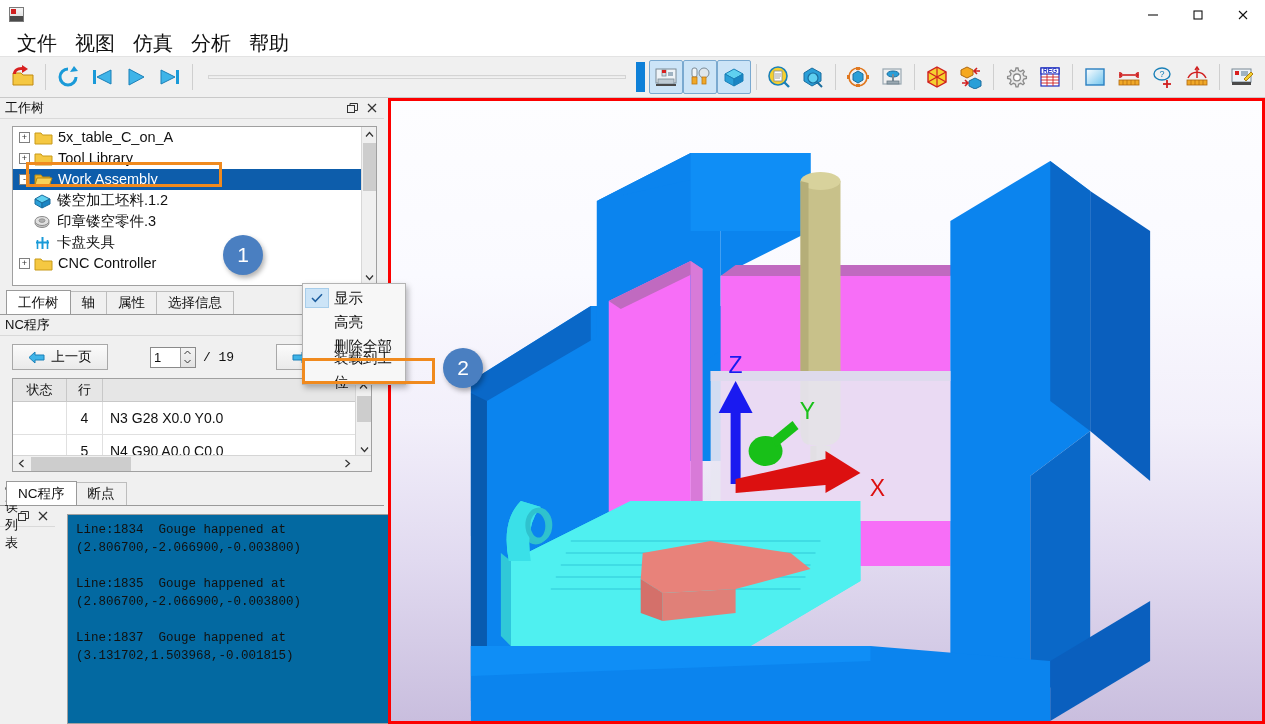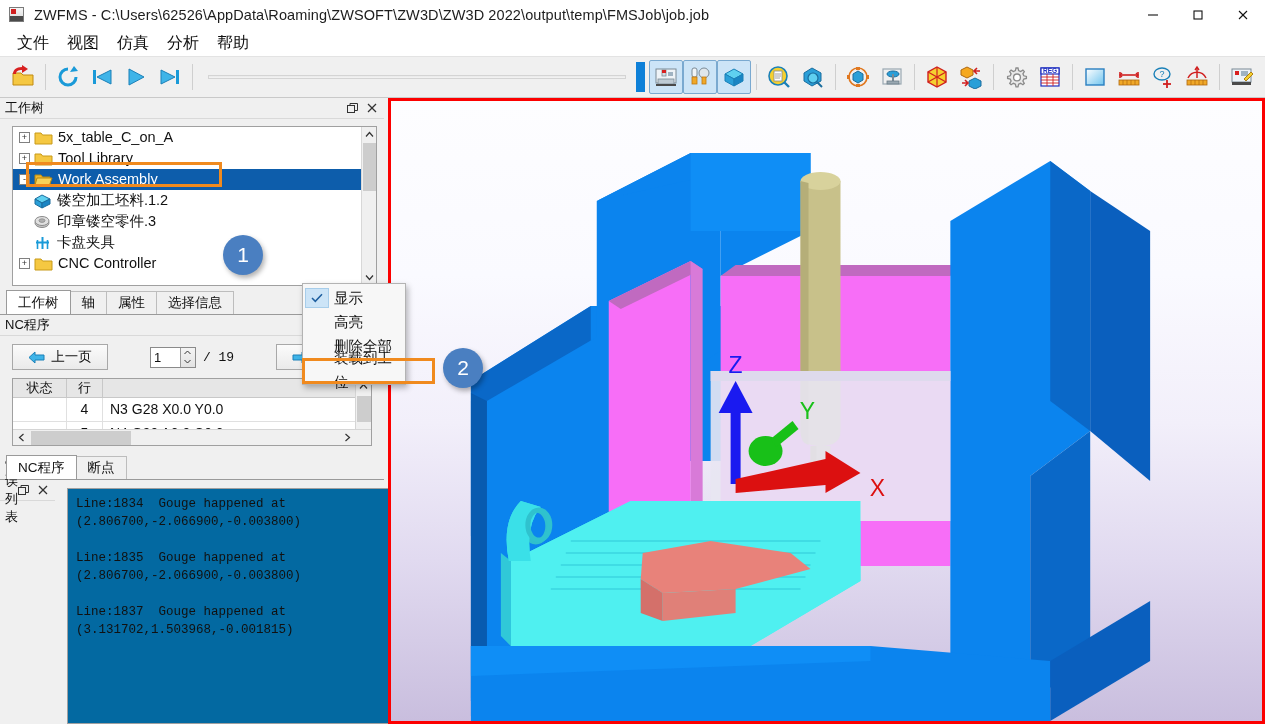--- a/index.html
+++ b/index.html
@@ -36,21 +36,21 @@
     background: transparent;
   }
   .winbtn svg { display: block; }
 
   
   #menubar {
     height: 26px; display: flex; align-items: center;
     background: #ffffff; padding-left: 8px;
   }
   .menu-item {
-    font-size: 16px; color: #111; padding: 2px 9px; white-space: nowrap;
+    font-size: 20px; color: #111; padding: 2px 9px; white-space: nowrap;
   }
 
   
   #toolbar {
     height: 42px; background: #f0f0f0; border-top: 1px solid #e3e3e3;
     border-bottom: 1px solid #c9c9c9;
     display: flex; align-items: center; padding: 0 6px; gap: 0;
   }
   .tb-btn {
     width: 34px; height: 34px; display: flex; align-items: center; justify-content: center;
@@ -185,21 +185,21 @@
   #pg-spin .arrows {
     position: absolute; right: 0; top: 0; width: 15px; height: 19px;
     background: linear-gradient(#f4f4f4,#e2e2e2); border-left: 1px solid #9a9a9a;
     display: flex; flex-direction: column;
   }
   #pg-spin .arrows div { flex: 1; display: flex; align-items: center; justify-content: center; }
   #pg-total { font-size: 13px; color: #111; font-family: "Liberation Mono", monospace; }
 
   #nc-table-wrap { padding: 0 12px; }
   #nc-table {
-    height: 68px; border: 1px solid #a0a0a0; background: #fff;
+    height: 94px; border: 1px solid #a0a0a0; background: #fff;
     display: flex; flex-direction: column; position: relative; overflow: hidden;
   }
   #nc-head { display: flex; height: 23px; background: #e6e6e6; border-bottom: 1px solid #c8c8c8; }
   .nc-h {
     font-size: 13px; color: #111; display: flex; align-items: center; justify-content: center;
     border-right: 1px solid #c8c8c8; font-family: "Liberation Sans", sans-serif;
   }
   .nc-h.c1 { width: 54px; }
   .nc-h.c2 { width: 36px; }
   .nc-h.c3 { flex: 1; font-family: "Liberation Mono", monospace; font-size: 12px; }
@@ -240,21 +240,20 @@
 </style>
 </head>
 <body>
 
 <div id="titlebar">
   <div id="app-icon">
     <div class="ic-body"></div>
       <div class="ic-red"></div>
       <div class="ic-dark"></div>
   </div>
-  <div id="title-text">ZWFMS - C:\Users\62526\AppData\Roaming\ZWSOFT\ZW3D\ZW3D 2022\output\temp\FMSJob\job.job</div>
   <div id="wincontrols">
     <div class="winbtn">
       <svg width="14" height="14" viewBox="0 0 14 14">
           <line x1="2" y1="7" x2="12" y2="7" stroke="#111" stroke-width="1.1"></line>
         </svg>
     </div>
     <div class="winbtn">
       <svg width="14" height="14" viewBox="0 0 14 14">
           <rect x="3" y="3" width="8" height="8" fill="none" stroke="#111" stroke-width="1.1"></rect>
         </svg>

